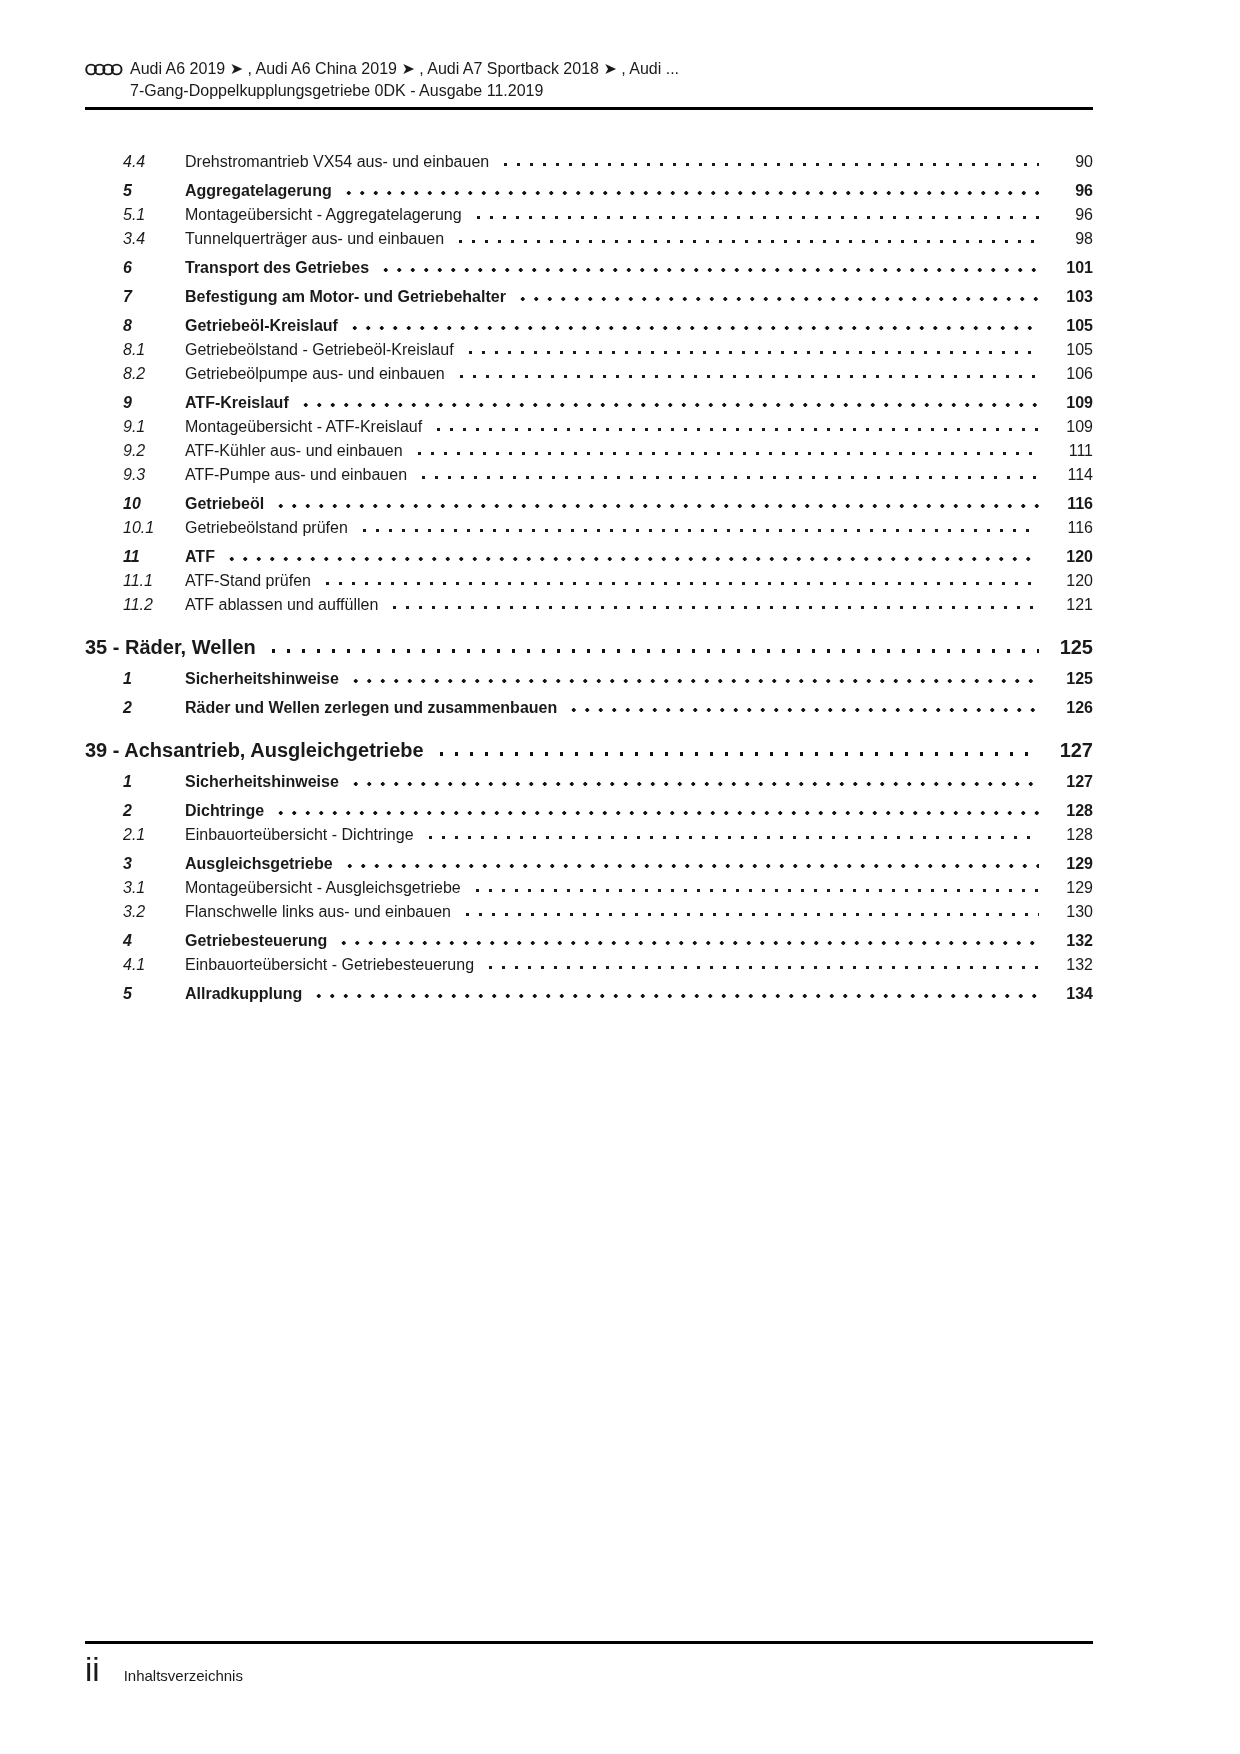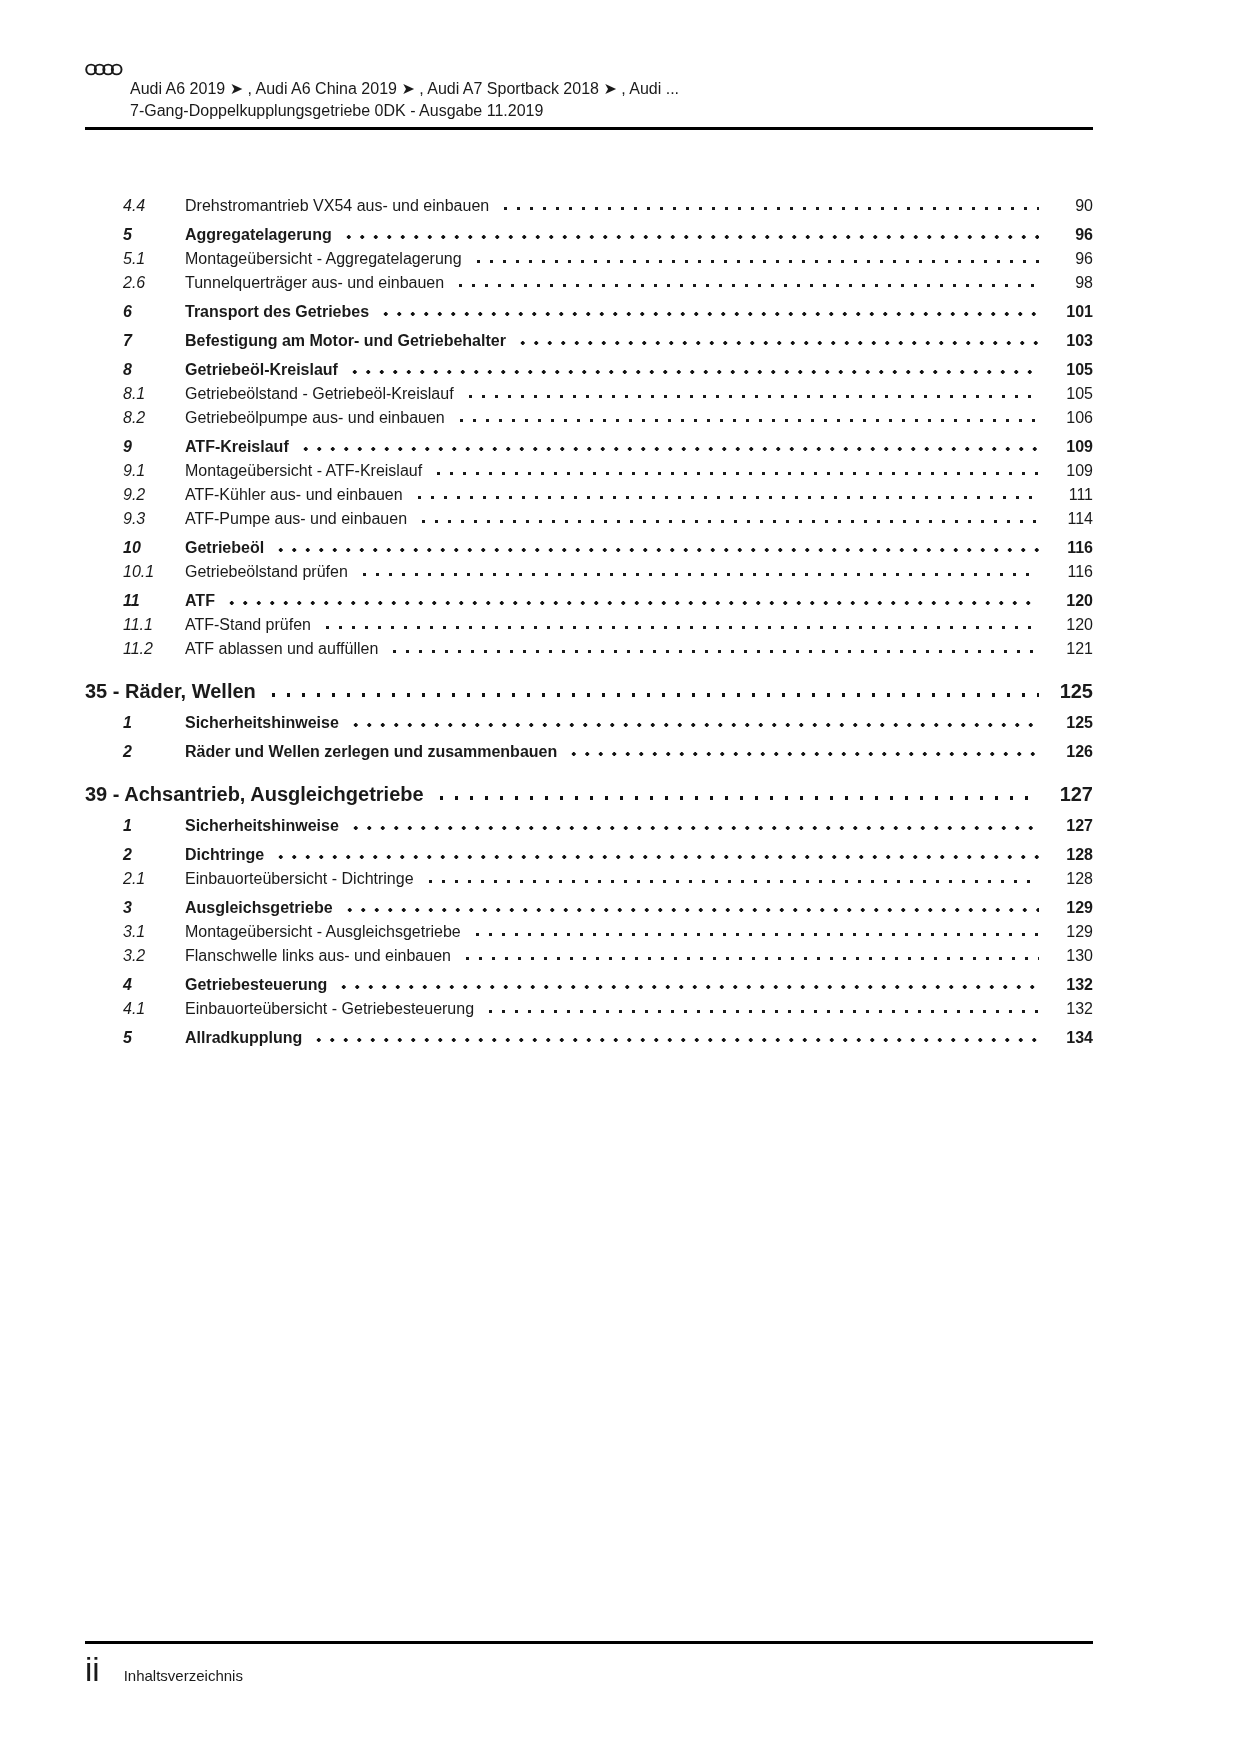--- a/index.html
+++ b/index.html
@@ -11,40 +11,40 @@
   }
   .page { position:absolute; inset:0; background:#fff; }
 
   
   .header {
     position:absolute; left:85px; right:147px; top:58px;
     border-bottom:3px solid #000; padding-bottom:5px;
   }
   .header-top { display:flex; align-items:flex-start; }
   .logo { width:38px; height:15px; margin-top:4px; margin-right:7px; flex:none; }
-  .header-lines { display:flex; flex-direction:column;margin-top:20px; }
+  .header-lines { display:flex; flex-direction:column; }
   .header-line { font-size:16px; line-height:22px; white-space:nowrap; }
 
   
   .toc {
     position:absolute; left:85px; right:147px; top:150px;
   }
   .row {
     display:flex; align-items:baseline;
     font-size:16px; line-height:24px; height:24px;
     padding-left:38px; white-space:nowrap;
   }
   .row .num   { width:62px; flex:none;font-style:italic; }
   .row .title { flex:none; }
   .row .leader {
     flex:1 1 auto; height:5px; margin-left:10px; margin-right:8px;
     background-image: radial-gradient(circle, #1a1a1a 1.45px, rgba(0,0,0,0) 1.55px);
     background-size:13px 5px; background-repeat:repeat-x; background-position:left bottom;
   }
-  .row .pagenum { flex:none; min-width:46px; text-align:right;margin-top:44px; }
+  .row .pagenum { flex:none; min-width:46px; text-align:right; }
 
   .row.bold { font-weight:bold; margin-top:5px; }
   .row.bold .leader {
     background-image: radial-gradient(circle, #111 1.75px, rgba(0,0,0,0) 1.85px);
     background-size:13.5px 6px; height:6px;
   }
 
   .row.chapter {
     padding-left:0; font-size:20px; font-weight:bold;
     height:30px; line-height:30px; margin-top:15px;
@@ -98,21 +98,21 @@
       <span class="leader"></span>
       <span class="pagenum">96</span>
     </div>
       <div class="row sub">
       <span class="num">5.1</span>
       <span class="title">Montageübersicht - Aggregatelagerung</span>
       <span class="leader"></span>
       <span class="pagenum">96</span>
     </div>
       <div class="row sub">
-      <span class="num">2.6</span>
+      <span class="num">3.4</span>
       <span class="title">Tunnelquerträger aus- und einbauen</span>
       <span class="leader"></span>
       <span class="pagenum">98</span>
     </div>
       <div class="row bold">
       <span class="num">6</span>
       <span class="title">Transport des Getriebes</span>
       <span class="leader"></span>
       <span class="pagenum">101</span>
     </div>

